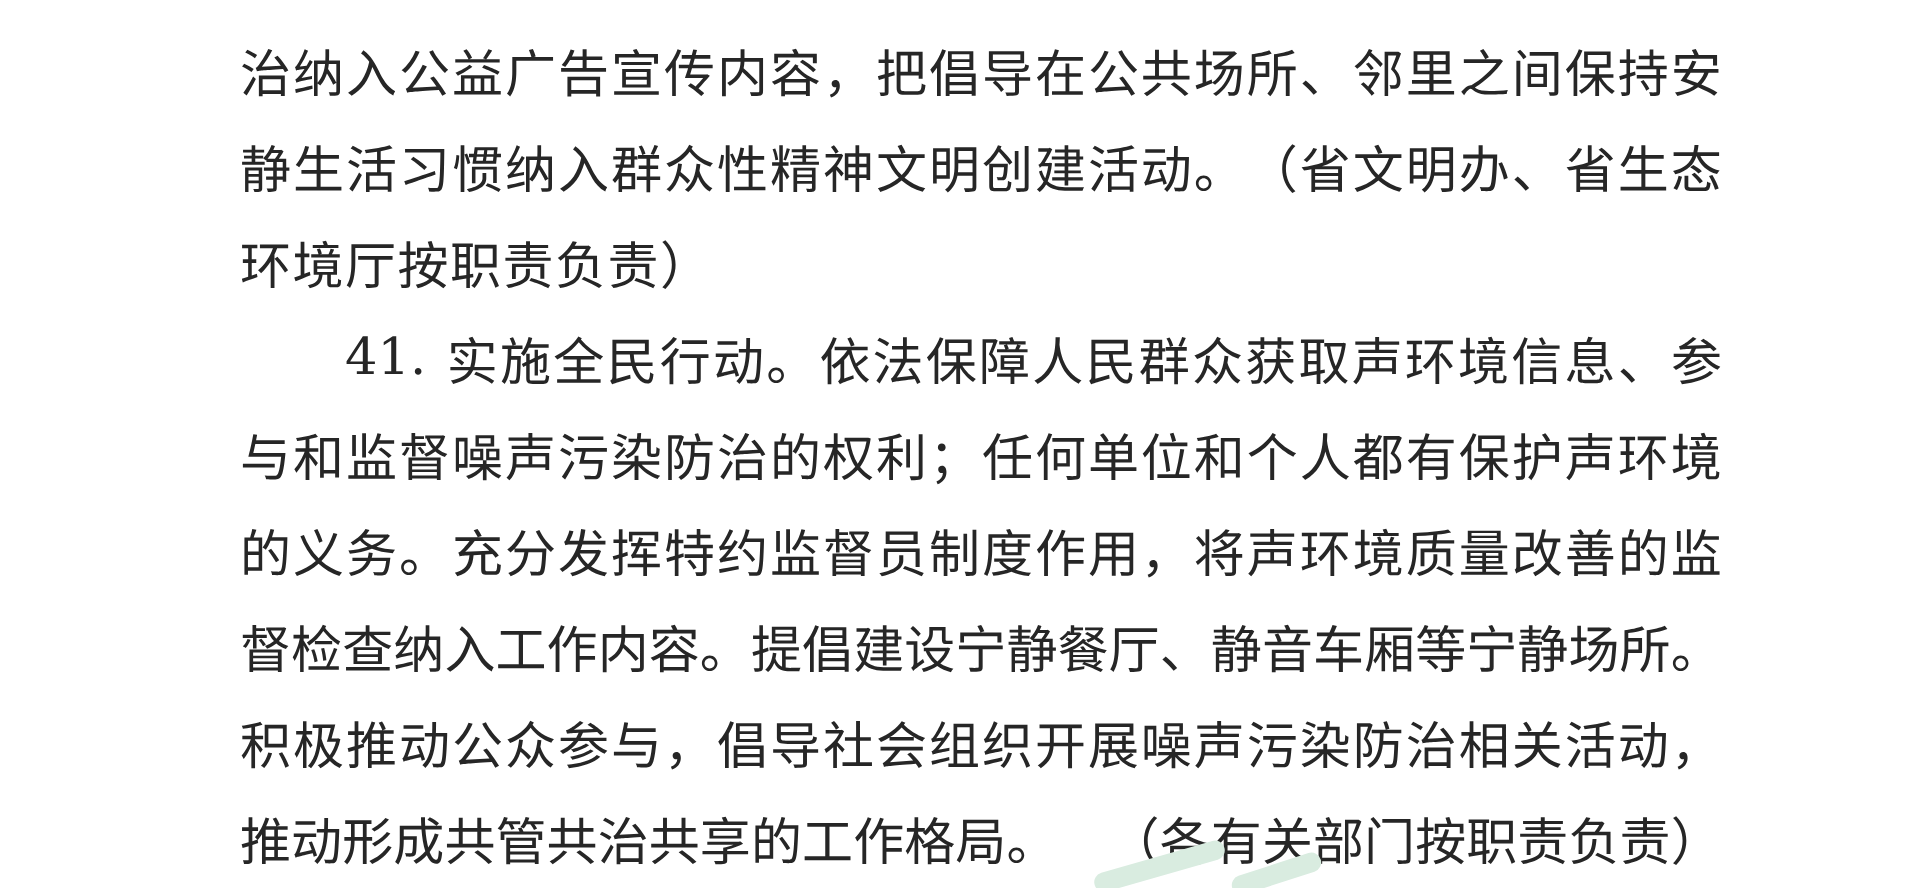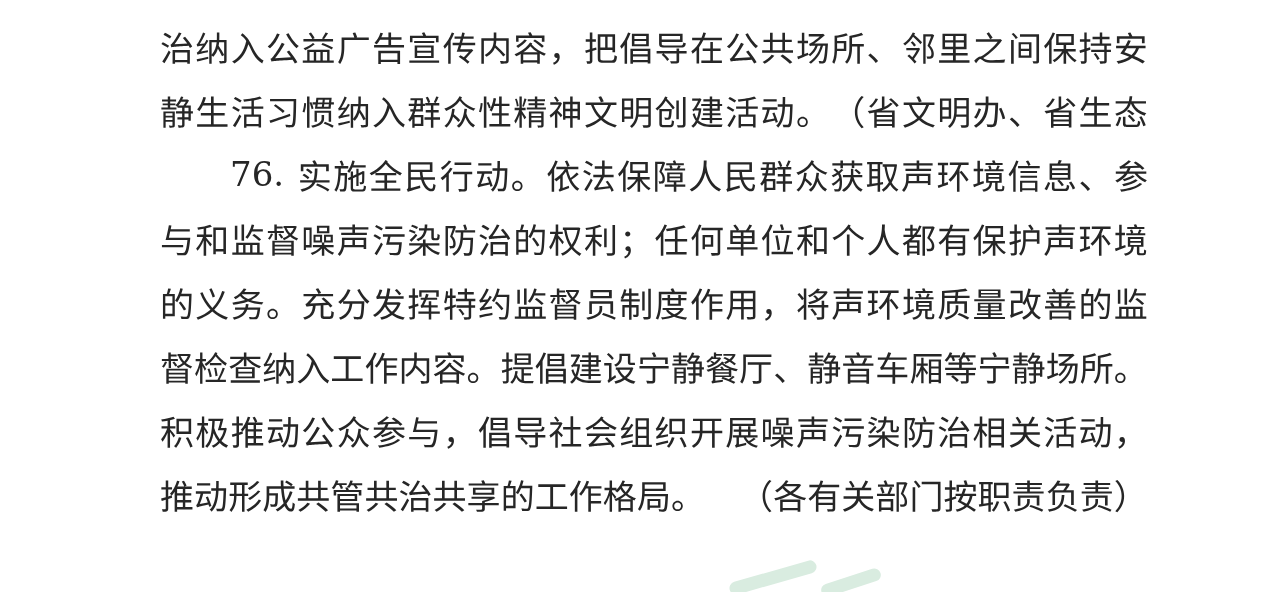--- a/index.html
+++ b/index.html
@@ -131,22 +131,23 @@
         <span>（</span>
         <span>省</span>
         <span>文</span>
         <span>明</span>
         <span>办</span>
         <span>、</span>
         <span>省</span>
         <span>生</span>
         <span>态</span>
       </div>
+      <div class="line">环境厅按职责负责）</div>
       <div class="line justify indent">
-        <span>76.</span>
+        <span>41.</span>
         <span> </span>
         <span>实</span>
         <span>施</span>
         <span>全</span>
         <span>民</span>
         <span>行</span>
         <span>动</span>
         <span>。</span>
         <span>依</span>
         <span>法</span>

